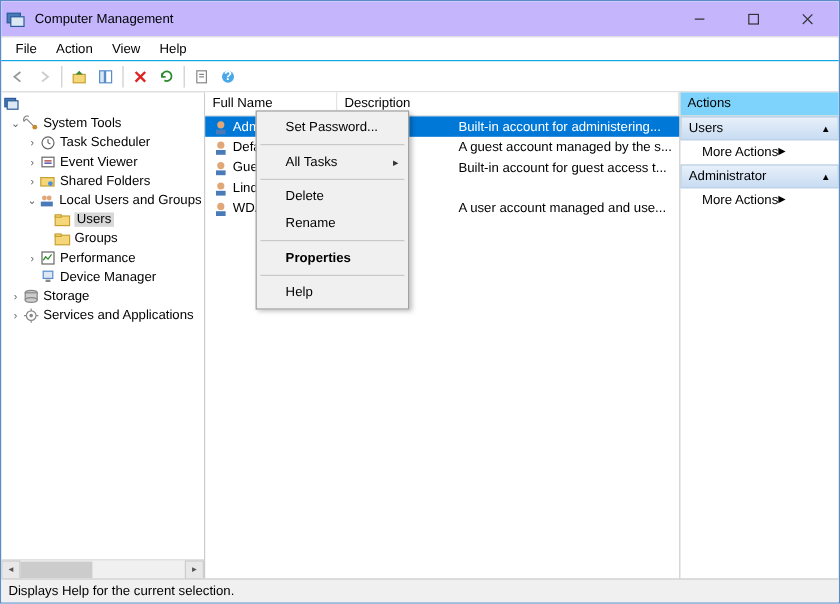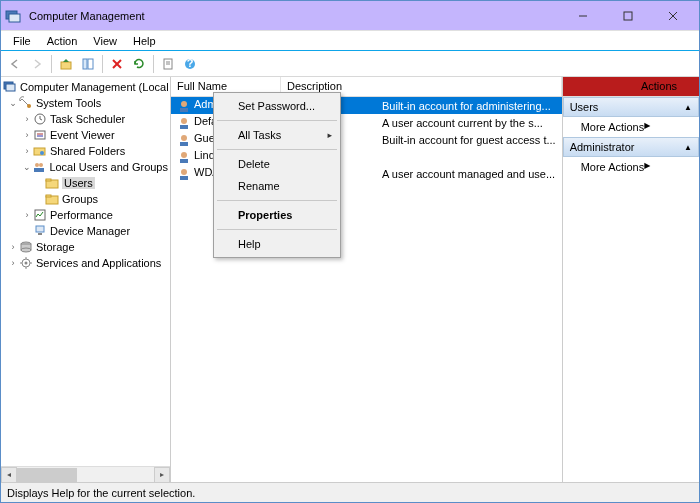--- a/index.html
+++ b/index.html
@@ -30,21 +30,21 @@
 .lrow { display: flex; height: 17px; align-items: center; }
 .lrow.sel { background: #0078d7; color: #fff; }
 .lrow .c { padding: 0 6px; white-space: nowrap; overflow: hidden; text-overflow: ellipsis; }
 .uicon { width: 14px; height: 14px; margin-right: 3px; display: inline-block; vertical-align: middle; }
 .contextmenu { position: absolute; left: 42px; top: 15px; width: 128px; background: #f0f0f0; border: 1px solid #a0a0a0; box-shadow: 2px 2px 4px rgba(0,0,0,0.25); z-index: 10; padding: 2px; }
 .contextmenu .mi { height: 22px; display: flex; align-items: center; padding: 0 18px 0 22px; position: relative; }
 .contextmenu .msep { height: 1px; background: #c8c8c8; margin: 3px 1px; }
 .contextmenu .sub::after { content: '▸'; position: absolute; right: 6px; font-size: 9px; color: #333; }
 .contextmenu .bold { font-weight: bold; }
 .actionspanel { width: 145px; display: flex; flex-direction: column; }
-.actionshead { height: 20px; padding: 3px 22px; border-bottom: 1px solid #ddd; background: #b91c1c; text-align: right; }
+.actionshead { height: 20px; padding: 3px 6px; border-bottom: 1px solid #ddd; background: #7dd3fc; }
 .blueband { background: linear-gradient(#e8f0fa, #c8dcf2); border: 1px solid #b0c8e0; height: 20px; display: flex; align-items: center; padding: 0 6px; justify-content: space-between; margin: 0; }
 .blueband .up { font-size: 8px; }
 .alink { padding: 4px 18px; display: flex; }
 .alink .tri { font-size: 8px; }
 .statusbar { height: 20px; border-top: 1px solid #ccc; padding: 2px 6px; display: flex; align-items: center; background: #f0f0f0; }
 </style>
 </head>
 <body>
 
 <div class="titlebar">
@@ -135,21 +135,20 @@
 
 <div class="content">
 
   <div class="treepanel">
     <div class="treebody">
       <div class="tree-row">
         <span class="ticon"><svg viewBox="0 0 14 14">
               <rect x="1" y="2" width="9" height="7" fill="#4a7ab8" stroke="#2a5a98"></rect>
               <rect x="3" y="4" width="9" height="7" fill="#dde8f5" stroke="#2a5a98"></rect>
             </svg></span>
-        <span class="label">Computer Management (Local</span>
       </div>
       <div class="tree-row" style="padding-left:4px">
         <span class="exp">⌄</span>
         <span class="ticon"><svg viewBox="0 0 14 14">
               <path d="M3 3 L11 11 M5 1 A3 3 0 0 0 1 5 L3 3" stroke="#888" fill="none"></path>
               <circle cx="10" cy="10" r="2" fill="#c88a30"></circle>
             </svg></span>
         <span class="label">System Tools</span>
       </div>
       <div class="tree-row" style="padding-left:18px">
@@ -259,21 +258,21 @@
               </svg></span><span>Administrator</span></div>
         <div class="c" style="width:110px"></div>
         <div class="c" style="flex:1">Built-in account for administering...</div>
       </div>
       <div class="lrow">
         <div class="c" style="width:95px"><span class="uicon"><svg viewBox="0 0 14 14">
                 <circle cx="7" cy="5" r="3" fill="#e0a878"></circle>
                 <rect x="3" y="9" width="8" height="4" fill="#4a7ab8"></rect>
               </svg></span><span>DefaultAcc</span></div>
         <div class="c" style="width:110px"></div>
-        <div class="c" style="flex:1">A user account current by the s...</div>
+        <div class="c" style="flex:1">A guest account managed by the s...</div>
       </div>
       <div class="lrow">
         <div class="c" style="width:95px"><span class="uicon"><svg viewBox="0 0 14 14">
                 <circle cx="7" cy="5" r="3" fill="#e0a878"></circle>
                 <rect x="3" y="9" width="8" height="4" fill="#4a7ab8"></rect>
               </svg></span><span>Guest</span></div>
         <div class="c" style="width:110px"></div>
         <div class="c" style="flex:1">Built-in account for guest access t...</div>
       </div>
       <div class="lrow">

